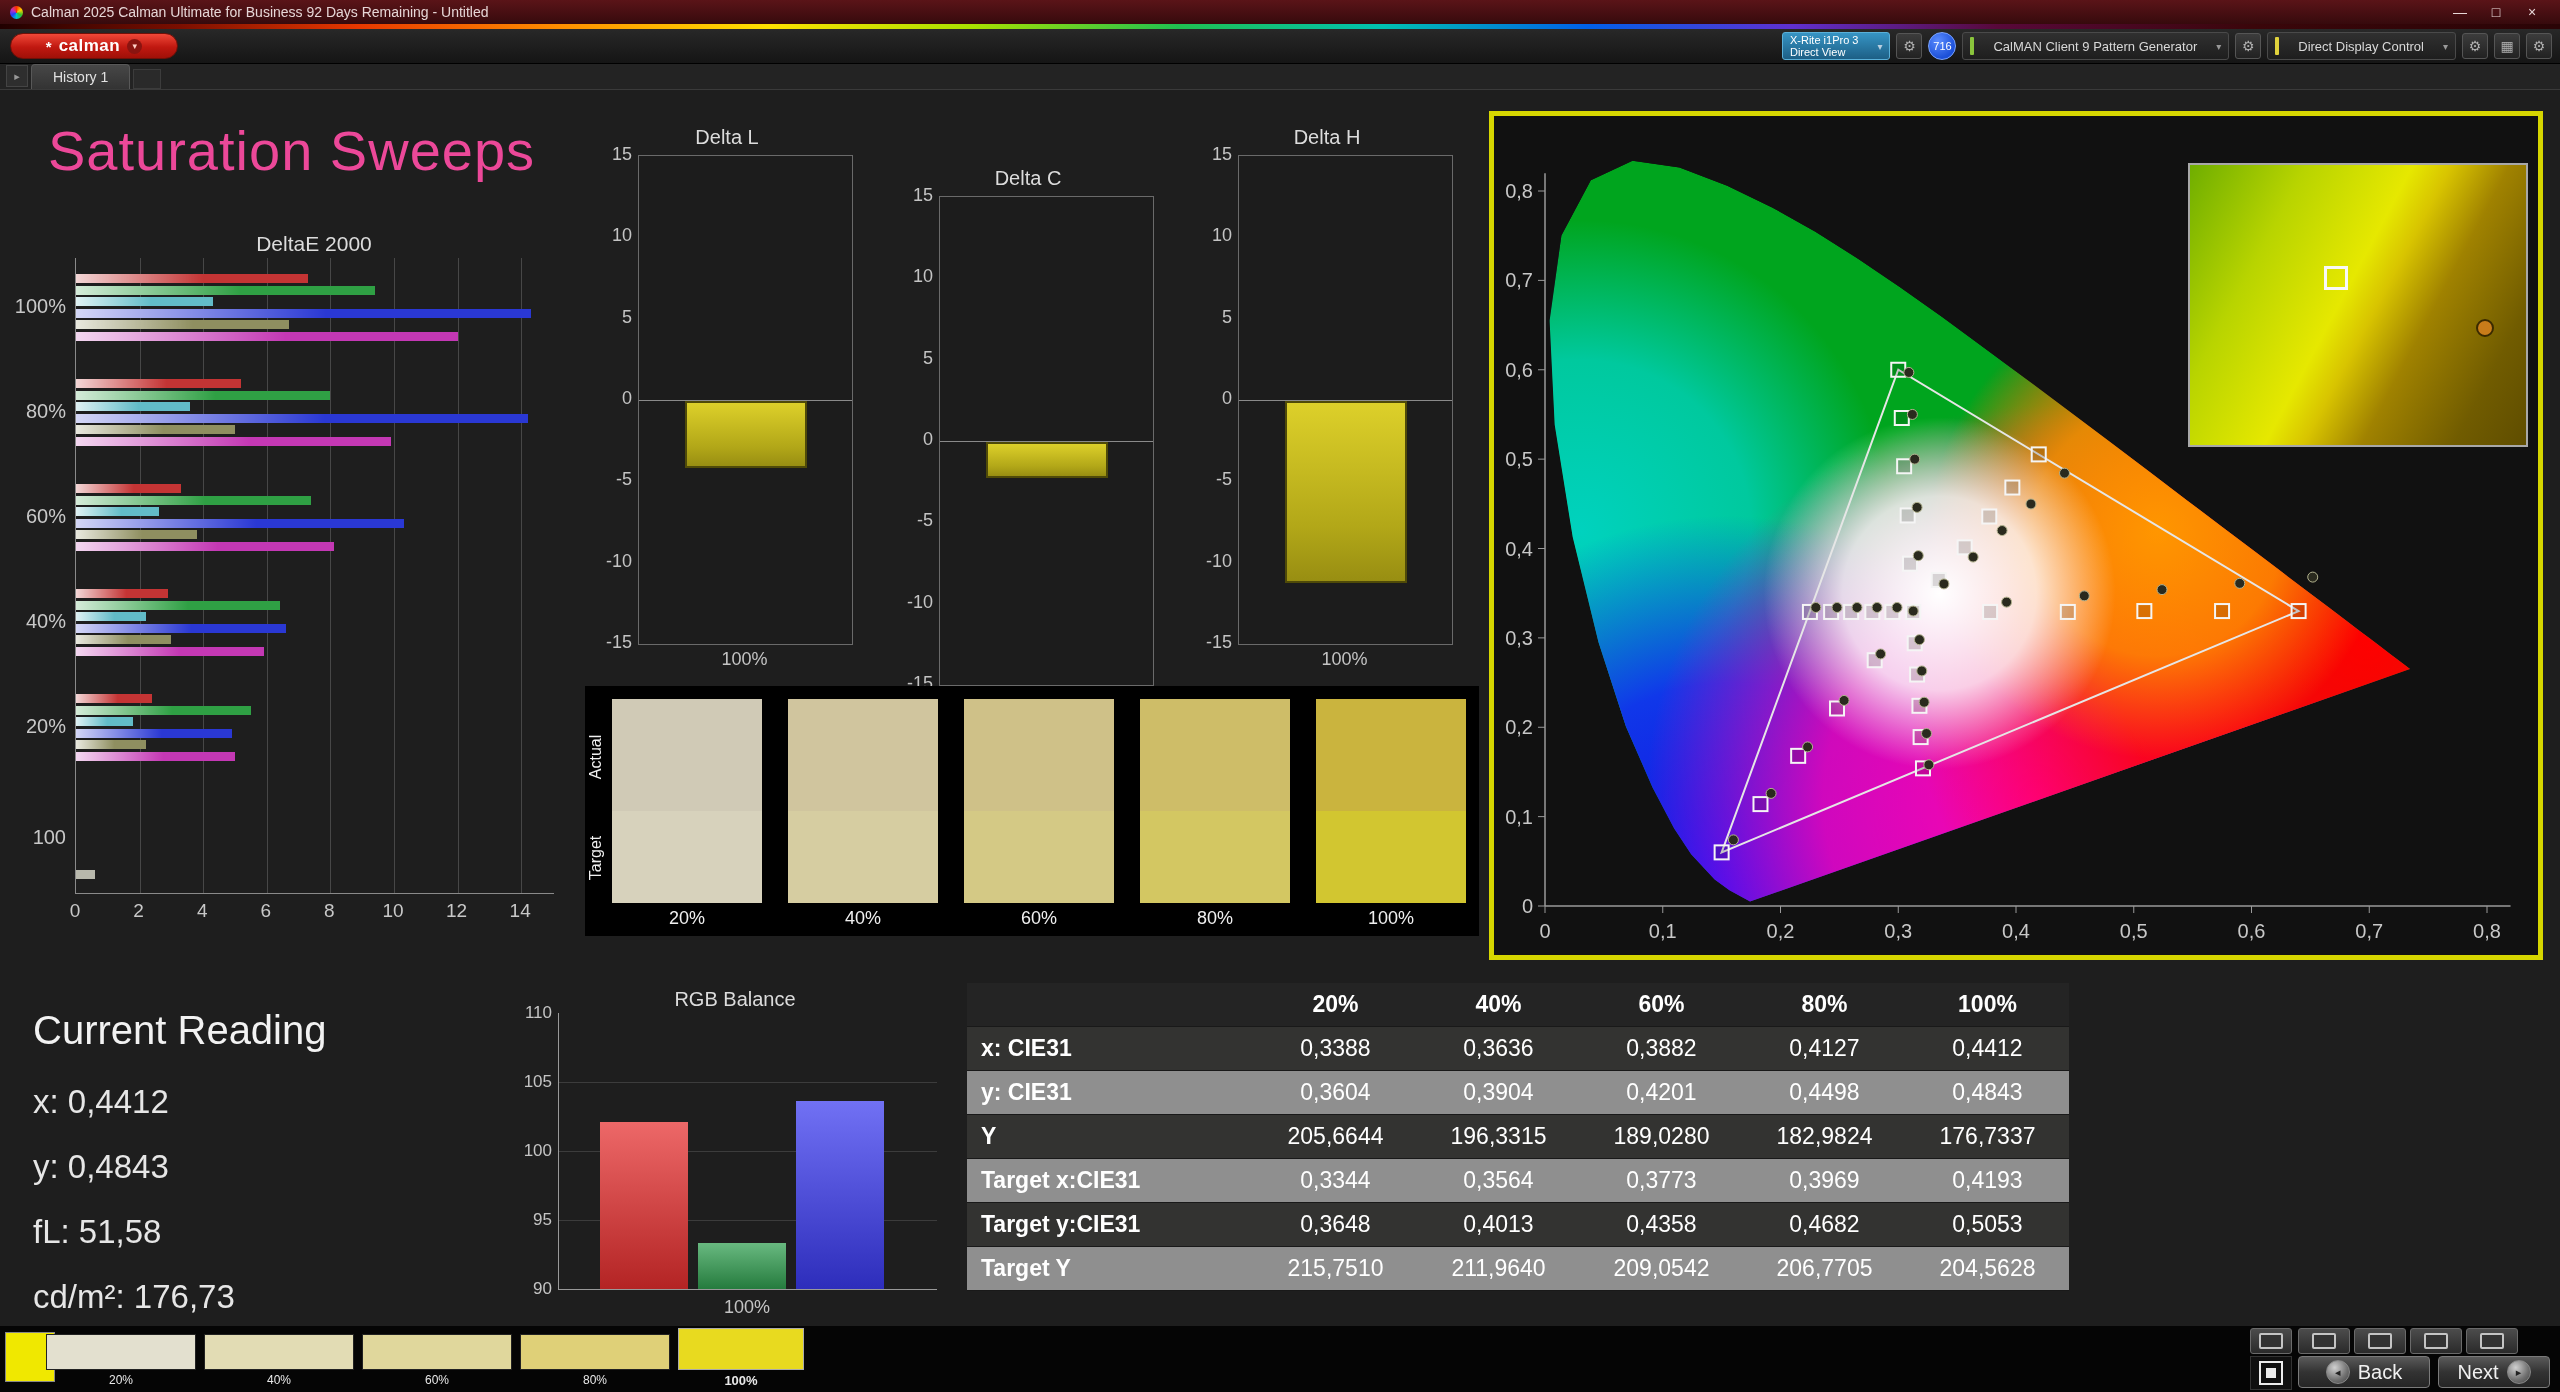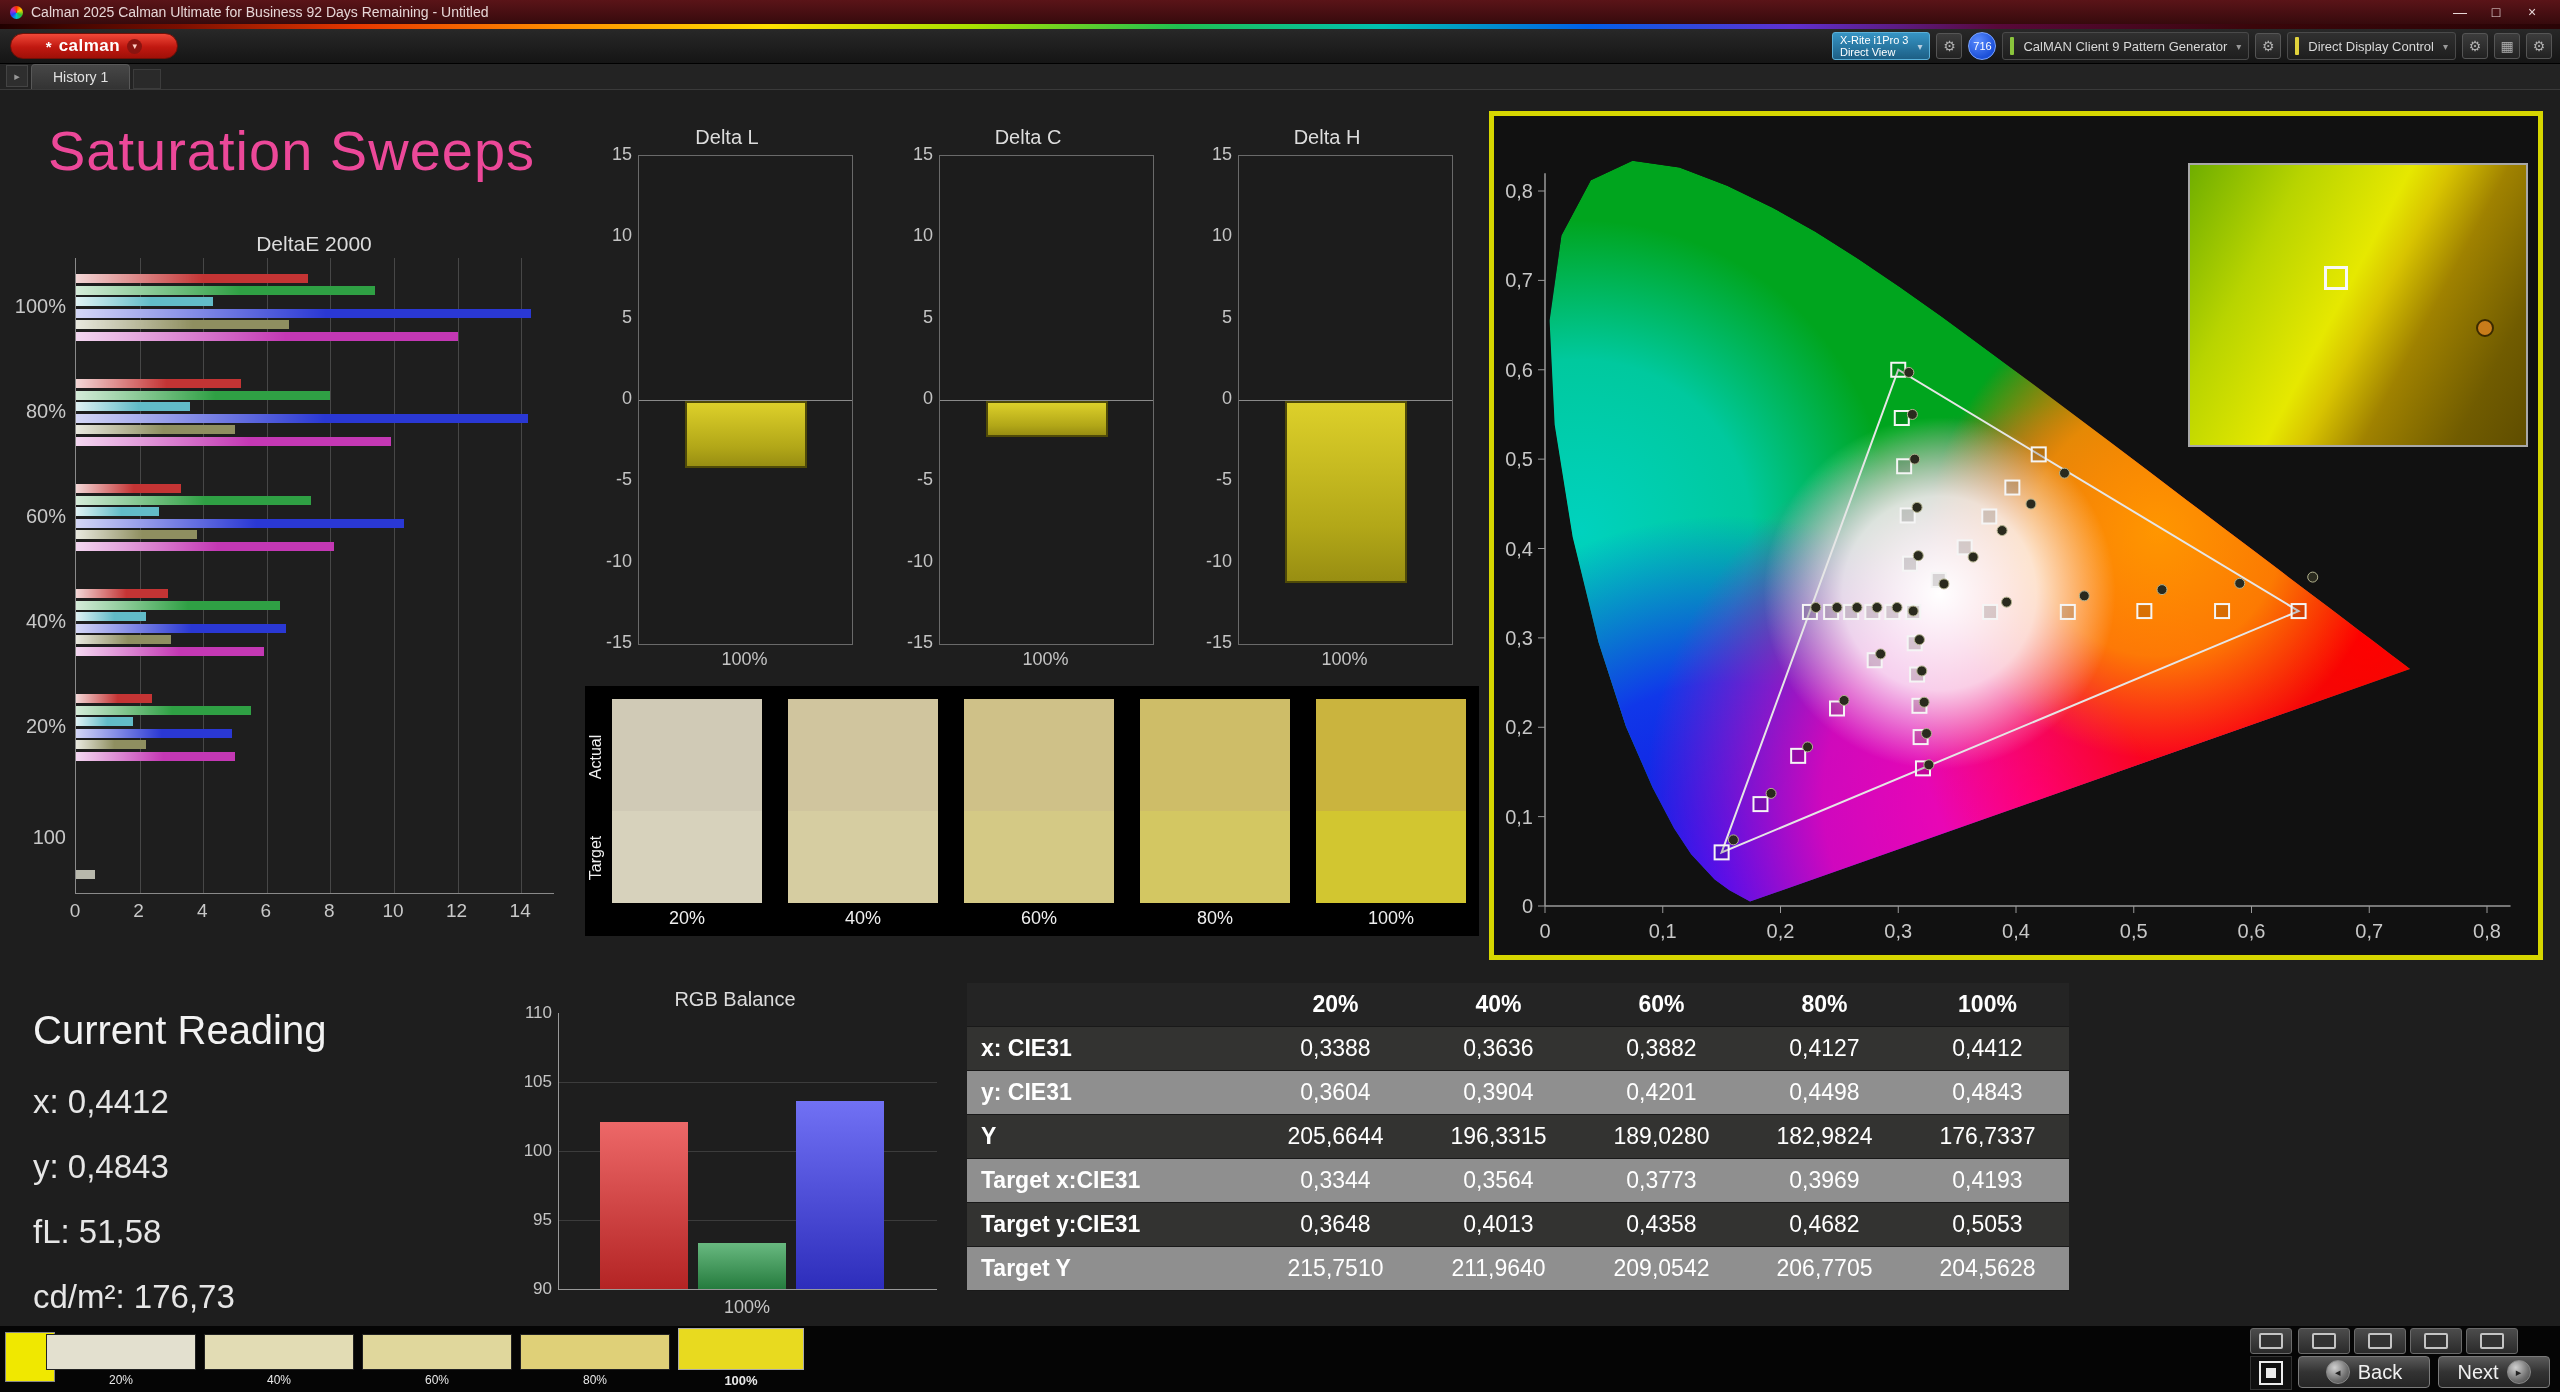--- a/index.html
+++ b/index.html
@@ -22,21 +22,21 @@
     background:linear-gradient(#282828,#151515);border-bottom:1px solid #000;}
   #calman-logo{position:absolute;left:10px;top:4px;height:26px;width:168px;border-radius:13px;
     background:linear-gradient(#f04838,#c01810 55%,#a01008);display:flex;align-items:center;
     justify-content:center;gap:7px;color:#fff;border:1px solid #701008;box-sizing:border-box;}
   #calman-logo .star{font-size:15px;font-weight:bold;}
   #calman-logo .word{font-size:17px;font-weight:bold;letter-spacing:.5px;}
   #calman-logo .logo-chev{width:15px;height:15px;border-radius:50%;background:#8a1410;color:#ffd0c8;
     font-size:9px;display:flex;align-items:center;justify-content:center;}
   #toolbar-right{position:absolute;right:8px;top:3px;height:28px;display:flex;align-items:center;gap:6px;}
   .tb-drop{height:26px;display:flex;align-items:center;background:linear-gradient(#303030,#1e1e1e);
-    border:1px solid #4a4a4a;border-radius:3px;padding:0 7px;gap:9px;color:#d8d8d8;font-size:13px;}
+    border:1px solid #4a4a4a;border-radius:3px;padding:0 7px;gap:19px;color:#d8d8d8;font-size:13px;}
   .tb-drop.meter{background:linear-gradient(#3694c4,#1d5f85);border-color:#5ab0d8;color:#fff;}
   .tb-lines{display:flex;flex-direction:column;line-height:12px;font-size:11px;}
   .accent{width:4px;height:18px;border-radius:1px;}
   .accent.green{background:#8ac43c;}
   .accent.yellow{background:#e0d23c;}
   .chev{color:#b8cfe0;font-size:10px;}
   .tb-drop:not(.meter) .chev{color:#999;}
   .tb-gear,.tb-icon{width:24px;height:24px;background:linear-gradient(#3c3c3c,#222);border:1px solid #555;
     border-radius:3px;color:#b0b0b0;font-size:14px;display:flex;align-items:center;justify-content:center;}
   .tb-badge{width:26px;height:26px;border-radius:50%;border:1px solid #7aa4ff;color:#fff;font-size:11px;
@@ -57,21 +57,21 @@
   #de-plot{position:absolute;left:75px;top:26px;width:478px;height:635px;
     border-left:1px solid #8a8a8a;border-bottom:1px solid #8a8a8a;}
   .de-grid{position:absolute;top:0;bottom:0;width:1px;background:#474747;}
   .de-bar{position:absolute;left:0;height:9px;}
   #de-ylabels{position:absolute;left:0;top:26px;width:66px;height:635px;}
   .de-ylabel{position:absolute;width:66px;text-align:right;font-size:20px;color:#c8c8c8;}
   #de-xticks{position:absolute;left:0;top:668px;width:580px;height:24px;}
   .de-xtick{position:absolute;width:50px;text-align:center;font-size:19px;color:#c8c8c8;}
   
   .dchart{position:absolute;top:118px;width:270px;height:565px;}
-  #dl-chart{left:592px;} #dc-chart{left:893px;} #dh-chart{left:1192px;}
+  #dl-chart{left:592px;} #dc-chart{left:893px;margin-top:41px;} #dh-chart{left:1192px;}
   .dtitle{position:absolute;left:0;top:8px;width:270px;text-align:center;font-size:20px;color:#dcdcdc;}
   .dplot{position:absolute;left:46px;top:37px;width:213px;height:488px;border:1px solid #6a6a6a;background:#1c1c1c;}
   .dzero{position:absolute;left:0;right:0;top:244px;height:1px;background:#8a8a8a;}
   .dbar{position:absolute;left:50%;transform:translateX(-50%);width:122px;box-sizing:border-box;
     background:linear-gradient(180deg,#ddd02a,#b2a718 70%,#988e12);border:2px solid #4f4a08;}
   .dylabels{position:absolute;left:0;top:0;width:40px;height:560px;}
   .dytick{position:absolute;width:40px;text-align:right;font-size:18px;color:#c4c4c4;}
   .dxlabel{position:absolute;left:46px;top:531px;width:213px;text-align:center;font-size:18px;color:#c4c4c4;}
   
   #swatch-panel{position:absolute;left:585px;top:686px;width:894px;height:250px;background:#000;}

